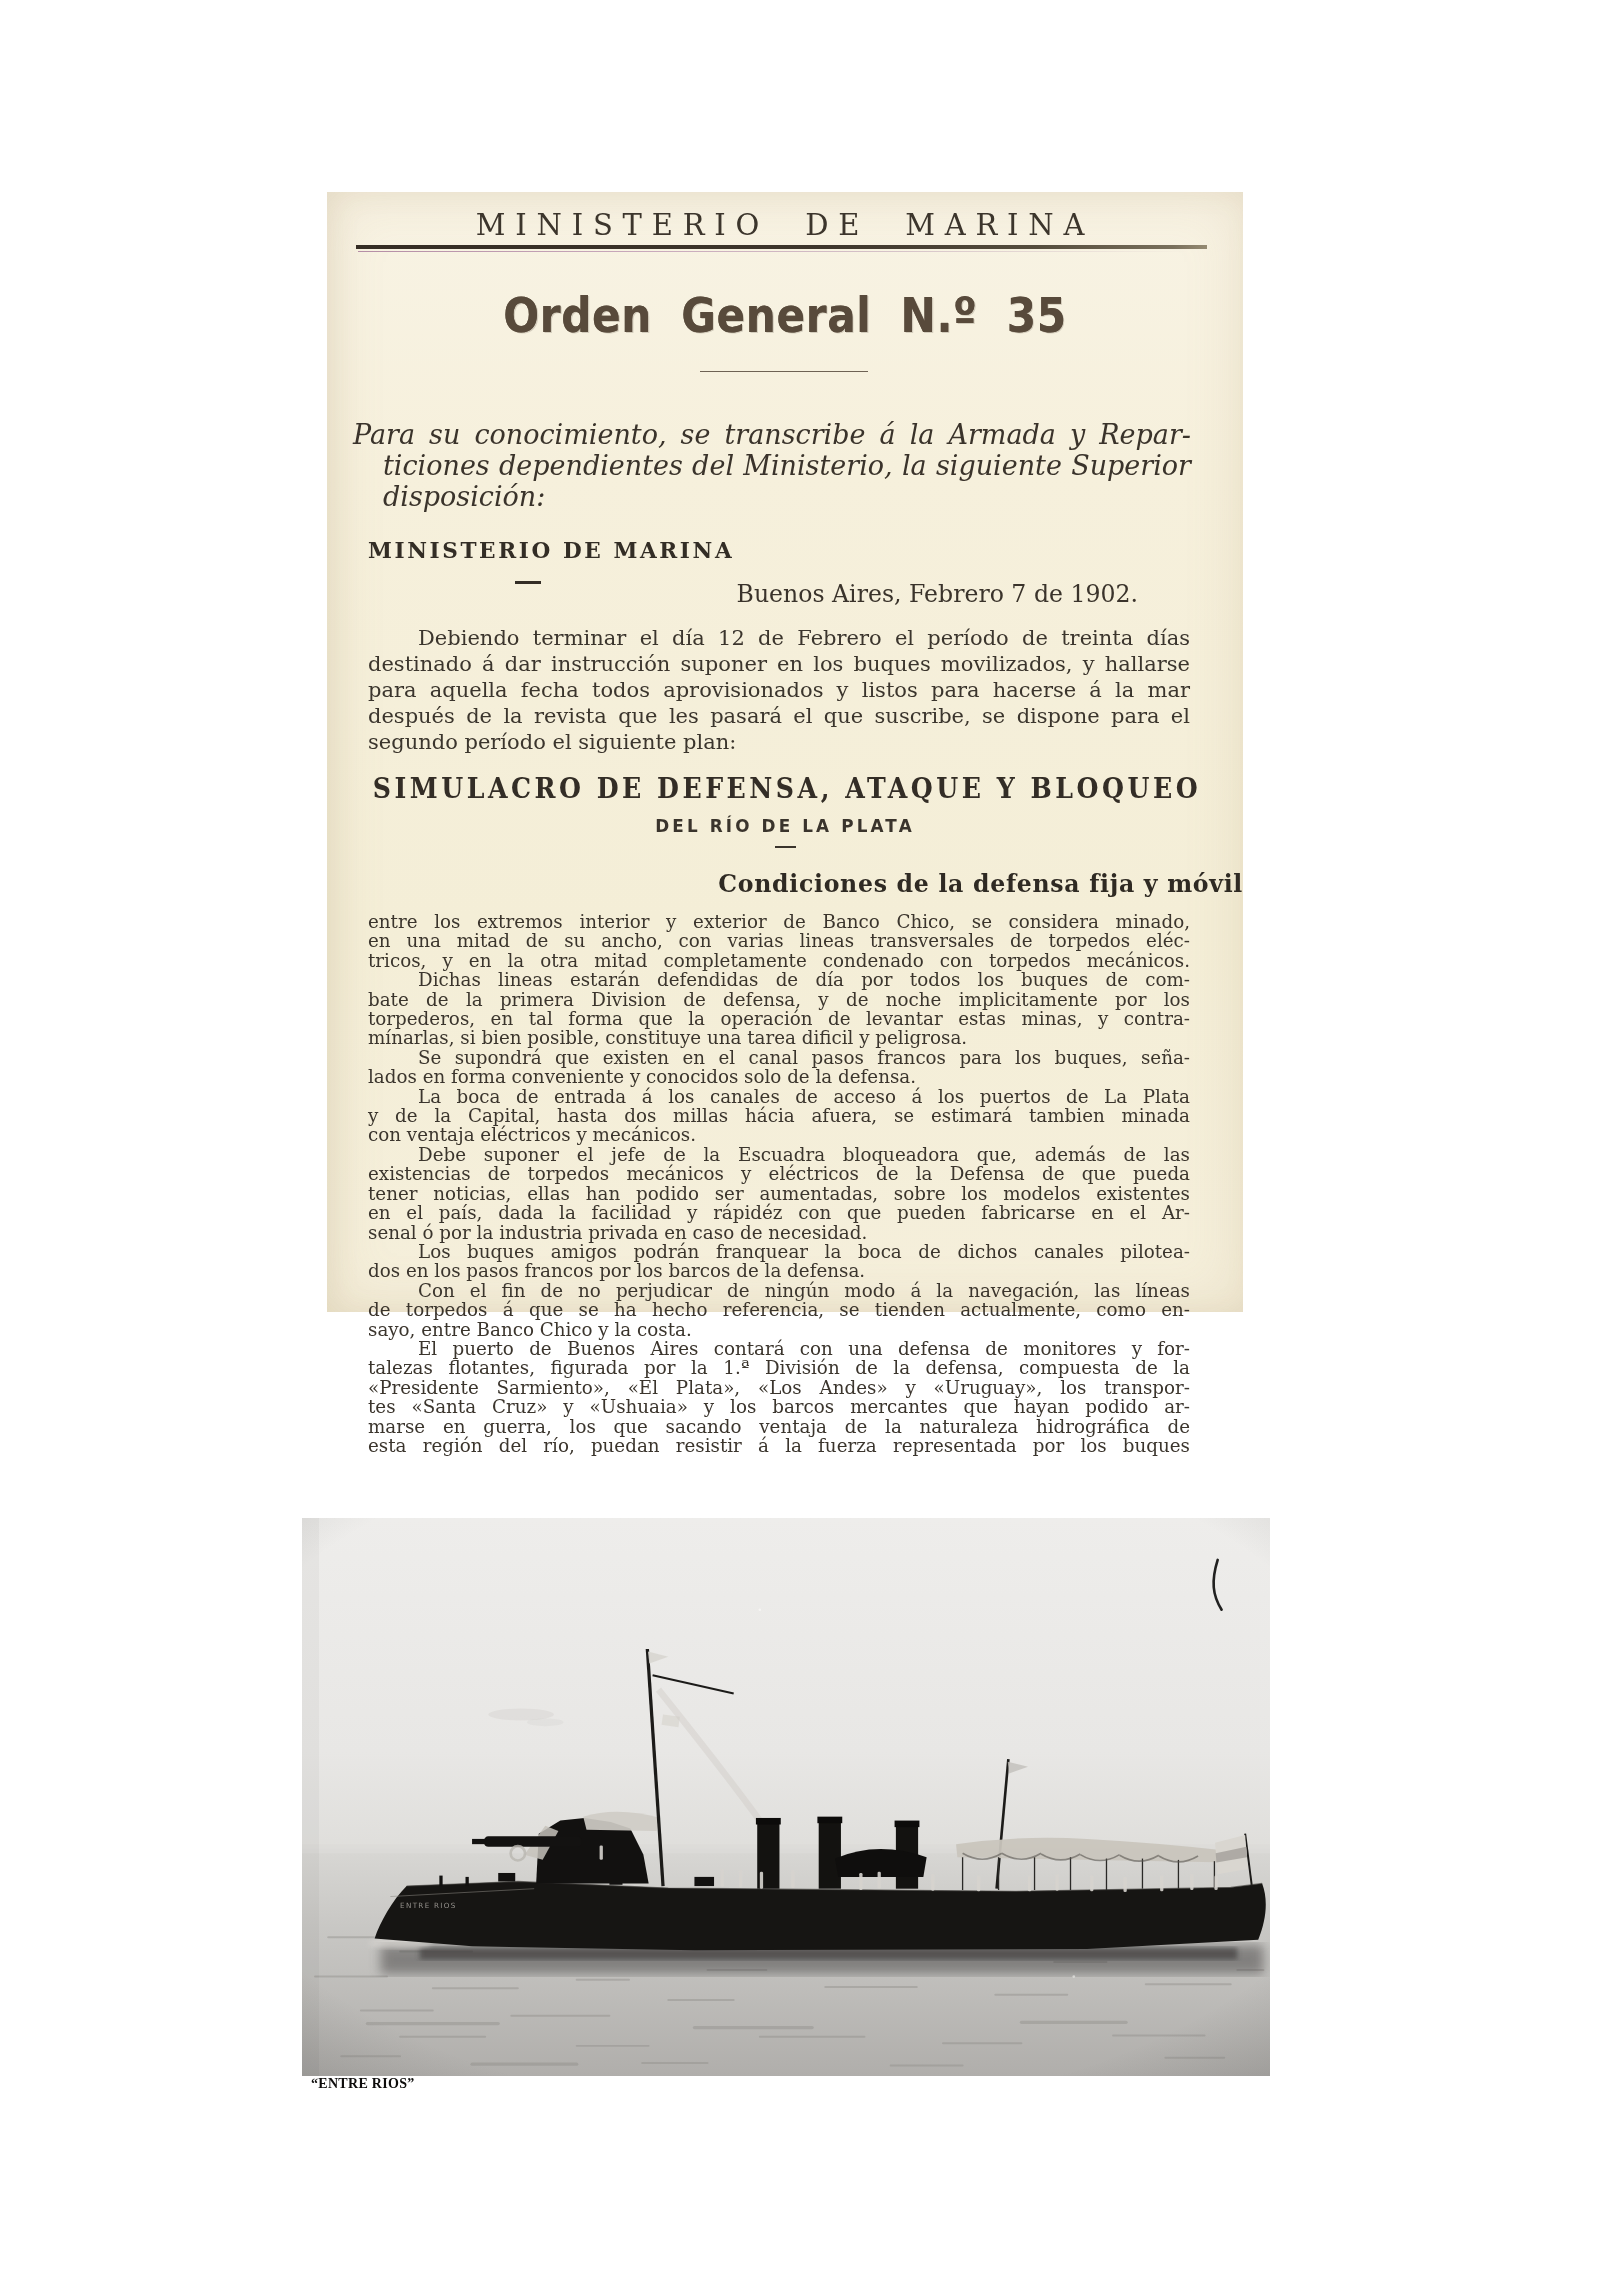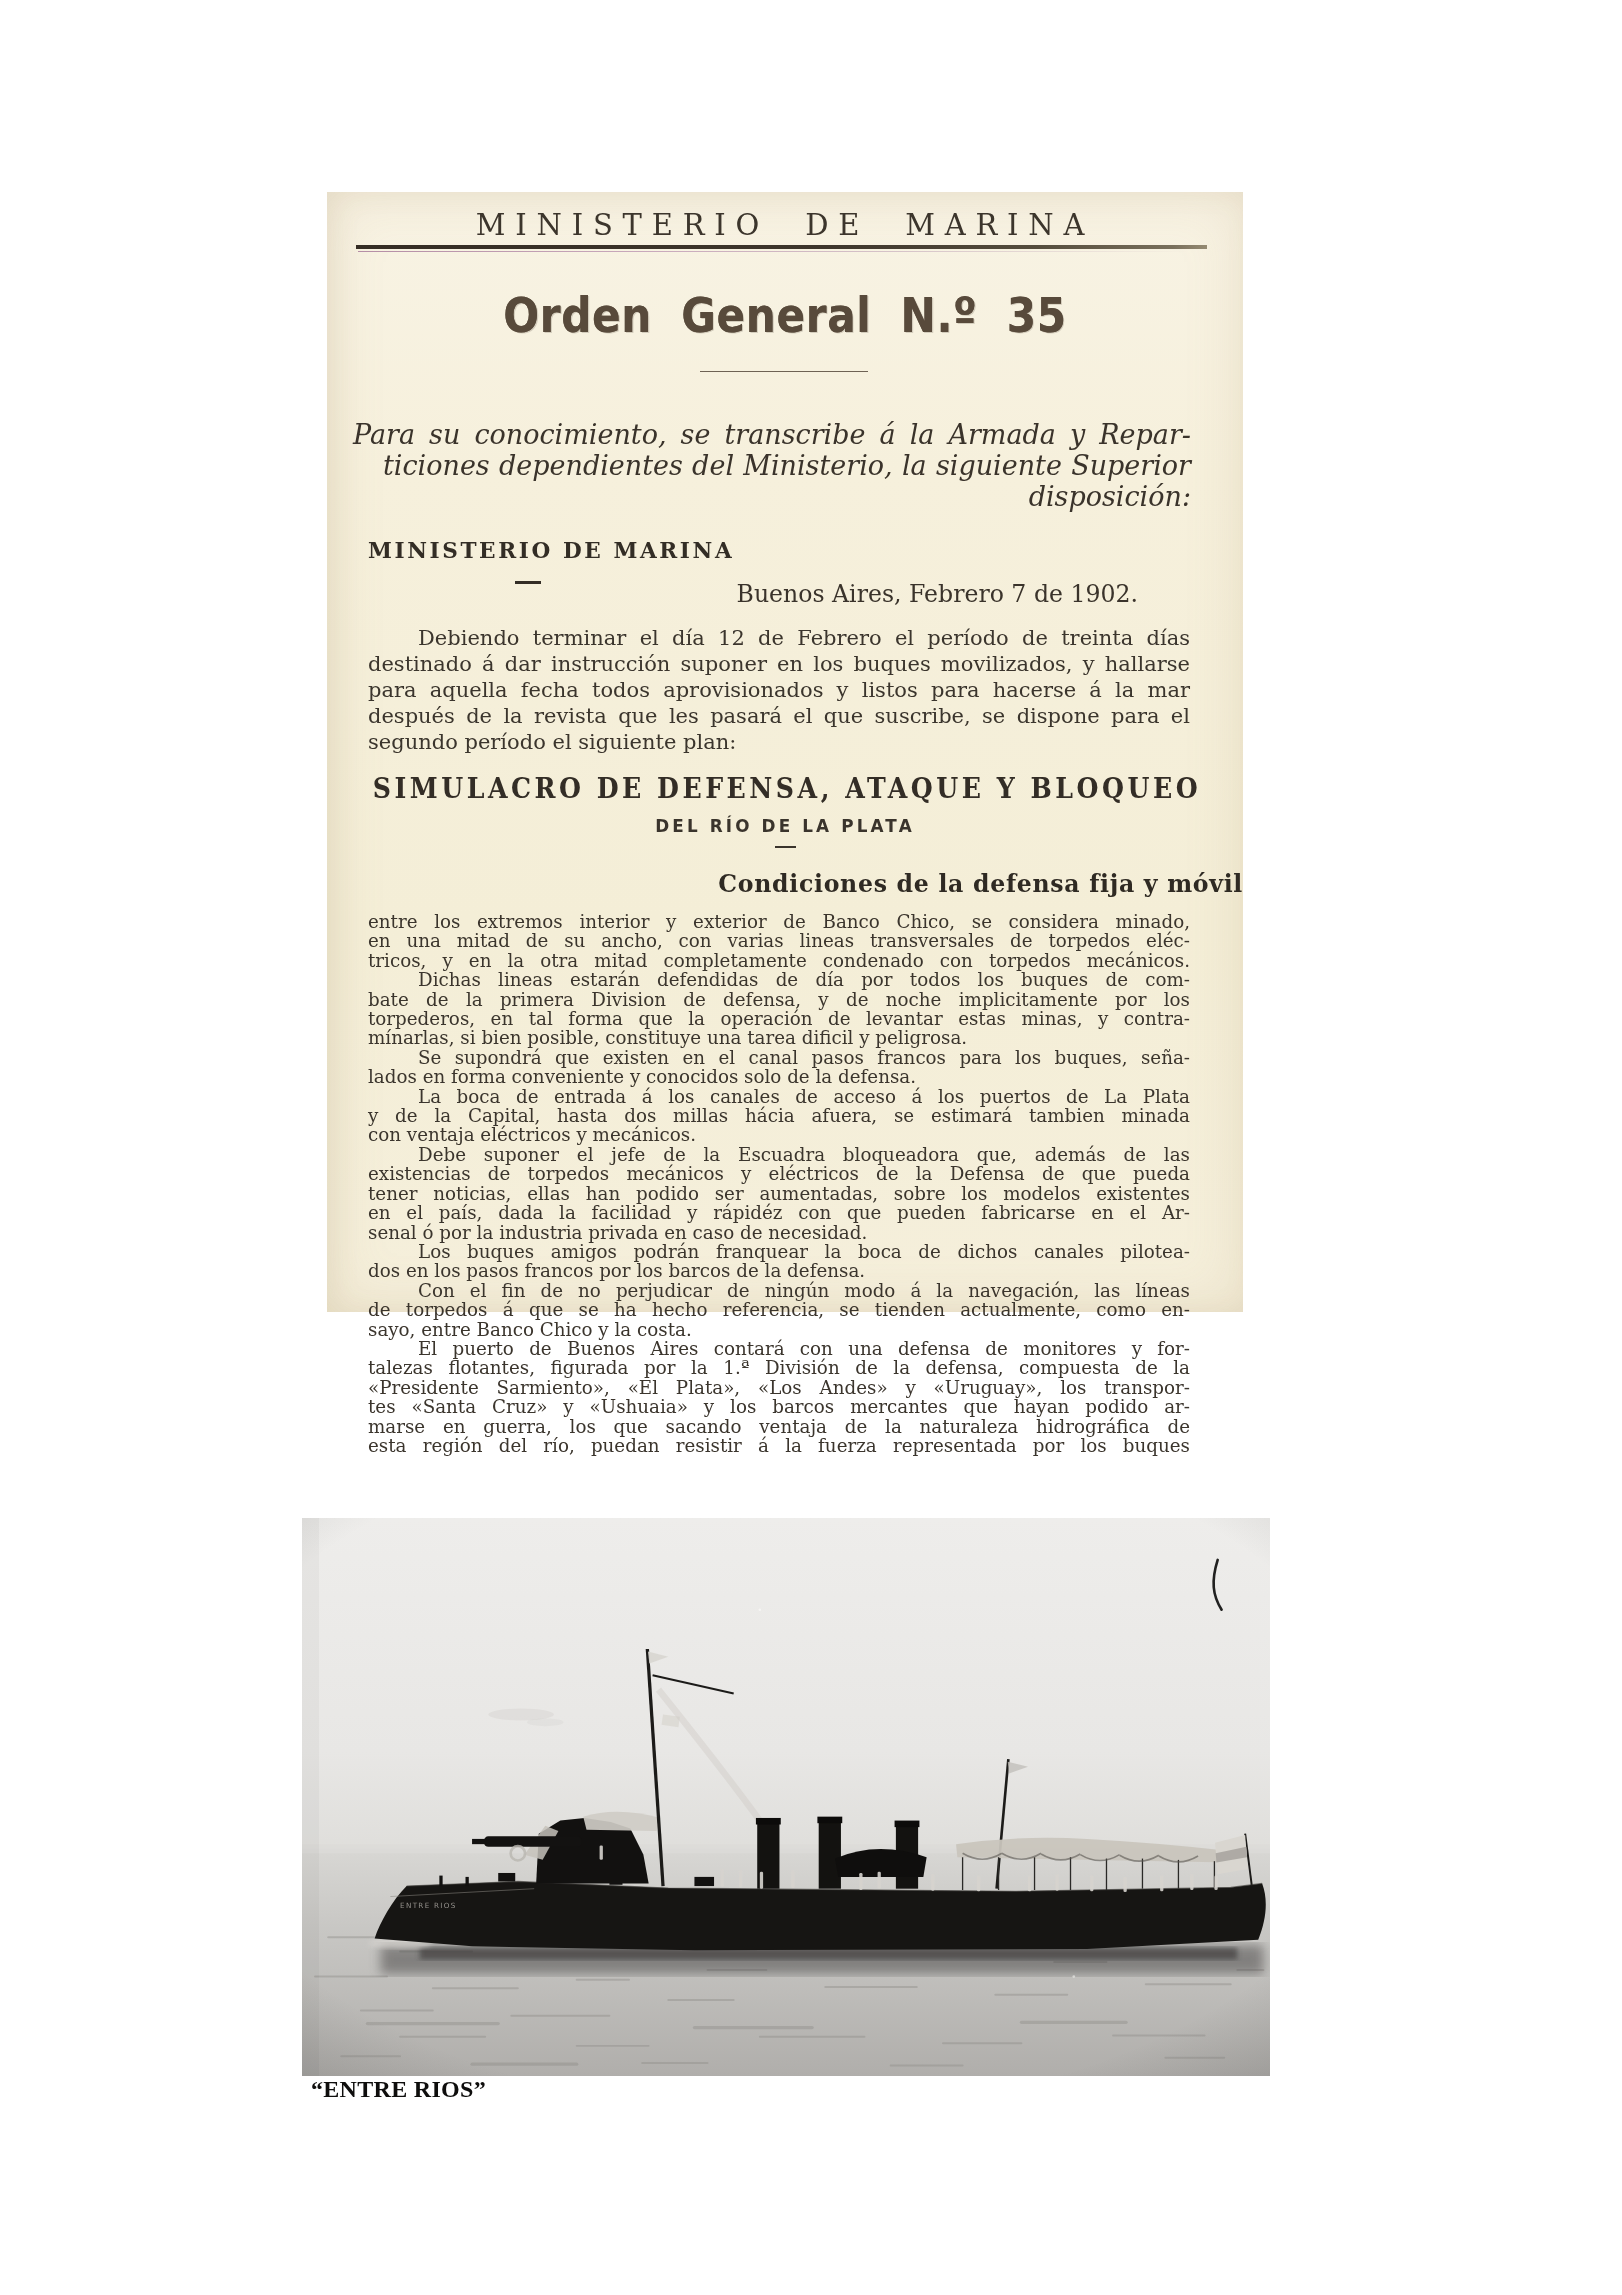--- a/index.html
+++ b/index.html
@@ -48,27 +48,27 @@
   .dash-section{position:absolute;top:654px;left:50%;margin-left:-10.5px;width:21px;height:2px;background:#3a342c;}
   .sec3{position:absolute;top:678px;left:0;right:0;text-align:right;
     font-weight:bold;font-size:23.6px;letter-spacing:0.7px;color:#2f2a23;white-space:nowrap;}
   .bodytext{position:absolute;top:720px;left:41px;width:822px;
     font-size:18.3px;line-height:19.4px;color:#3b352d;}
 
   
   .tline{min-height:1em;}
   .j{text-align:justify;text-align-last:justify;-moz-text-align-last:justify;}
   .i{padding-left:50px;}
-  .i2{padding-left:30px;text-align:right;}
+  .i2{padding-left:30px;}
 
   
   .photo{position:absolute;left:302px;top:1518px;width:968px;height:558px;margin:0;padding:0;}
   .photo svg{display:block;width:100%;height:100%;}
   .caption{position:absolute;left:311px;top:2076px;
-    font-family:"Liberation Serif",serif;font-weight:bold;font-size:24px;letter-spacing:0.3px;color:#0e0d0c;
+    font-family:"Liberation Serif",serif;font-weight:bold;font-size:14px;letter-spacing:0.3px;color:#0e0d0c;
     white-space:nowrap;}
 </style>
 </head>
 <body>
 
 <div class="page">
 
   <section class="paper">
     <div class="masthead">MINISTERIO DE MARINA</div>
     <div class="rule-dark"></div>

